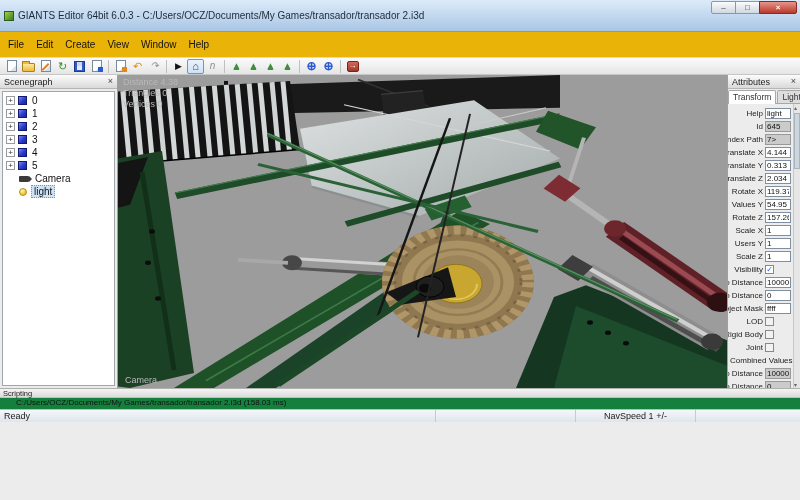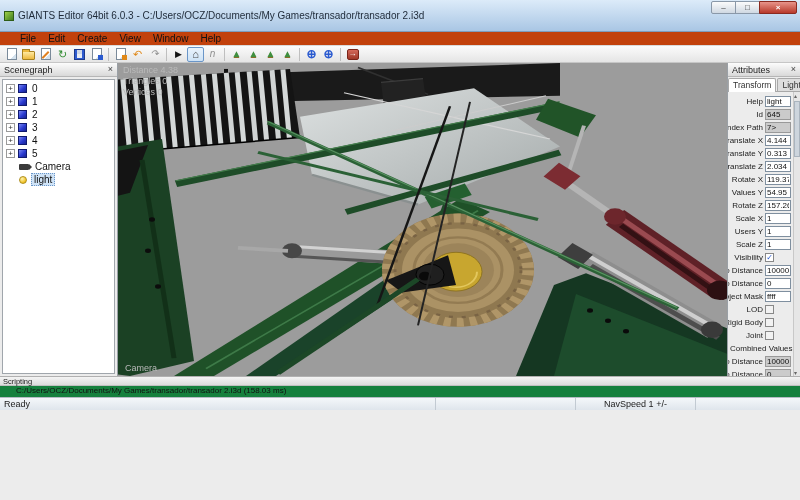--- a/index.html
+++ b/index.html
@@ -9,21 +9,21 @@
   
   .titlebar{height:32px;background:linear-gradient(#dcebf9,#a9c6e4);border-bottom:1px solid #7f9cbb;display:flex;align-items:center;padding:0 4px;position:relative}
   .app-icon{width:10px;height:10px;background:linear-gradient(135deg,#9fd14a,#3f7d1e);border:1px solid #2e5c16;margin-right:4px;flex:none}
   .title-text{font-size:10px;color:#1e2a38;white-space:nowrap}
   .win-controls{position:absolute;right:3px;top:1px;display:flex}
   .win-btn{width:25px;height:13px;border:1px solid #8a98a8;background:linear-gradient(#fbfbfb,#cfd8e2);display:flex;align-items:center;justify-content:center;font-size:8px;color:#333;margin-left:-1px}
   .win-btn:first-child{border-radius:2px 0 0 2px}
   .win-btn.close{width:38px;background:linear-gradient(#e8948a,#b8392a);color:#fff;border-color:#8a2a20;border-radius:0 2px 2px 0;font-weight:bold}
 
   
-  .menubar{height:14px;background:#c2410c;border-bottom:1px solid #dadada;display:flex;align-items:center;padding-left:14px}
+  .menubar{height:26px;background:#eab308;border-bottom:1px solid #dadada;display:flex;align-items:center;padding-left:2px}
   .menu-item{padding:0 6px;font-size:10px;color:#111;line-height:13px}
 
   
   .toolbar{height:17px;background:linear-gradient(#fbfbfb,#e5e5e5);border-bottom:1px solid #c6c6c6;display:flex;align-items:center;padding-left:3px}
   .tbi{width:17px;height:15px;display:flex;align-items:center;justify-content:center;font-size:11px;line-height:1;position:relative;flex:none}
   .tbi.active{border:1px solid #6a96c8;background:linear-gradient(#eaf3fc,#cde2f5);border-radius:2px}
   .tsep{width:1px;height:13px;background:#bfbfbf;margin:0 3px;flex:none}
   .g-green{color:#2e8a2e}.g-orange{color:#e08818}.g-grey{color:#8f8f8f;font-style:italic;font-size:10px}
   .g-black{color:#141414;font-size:9px}.g-blue{color:#2a5ad0;font-size:12px;font-weight:bold}
   .g-home{color:#4a4a4a;font-size:11px}

